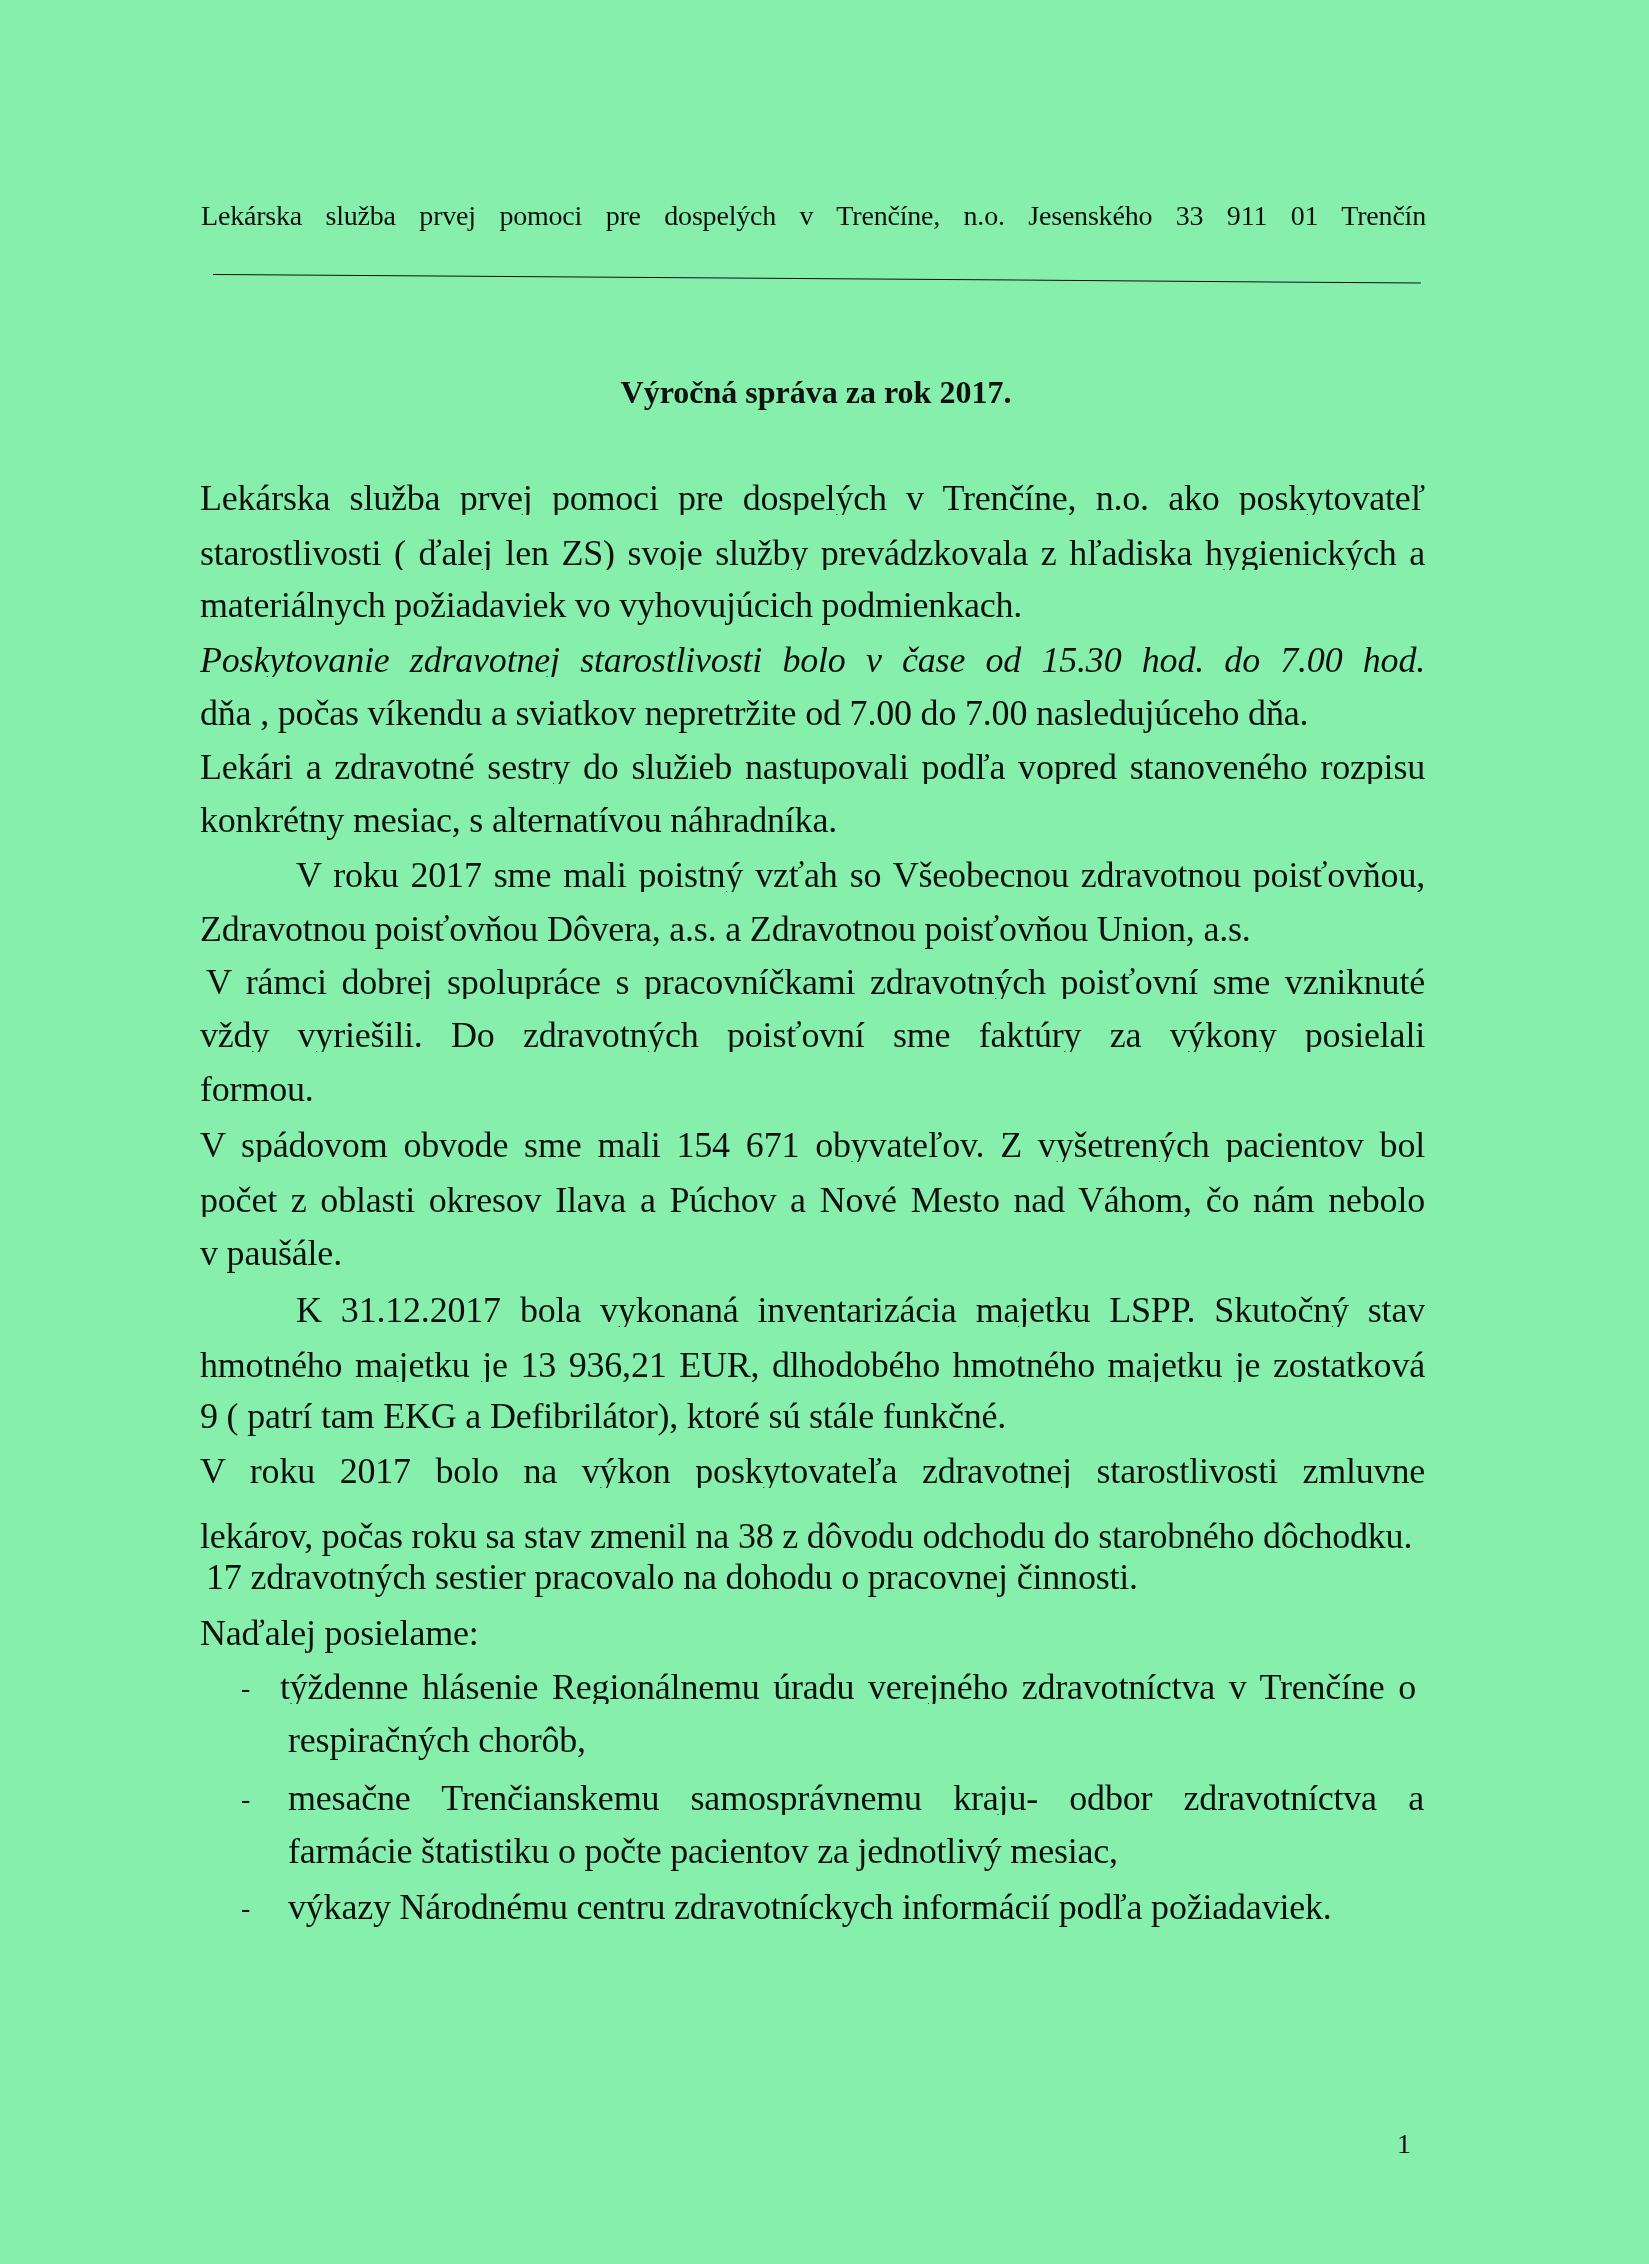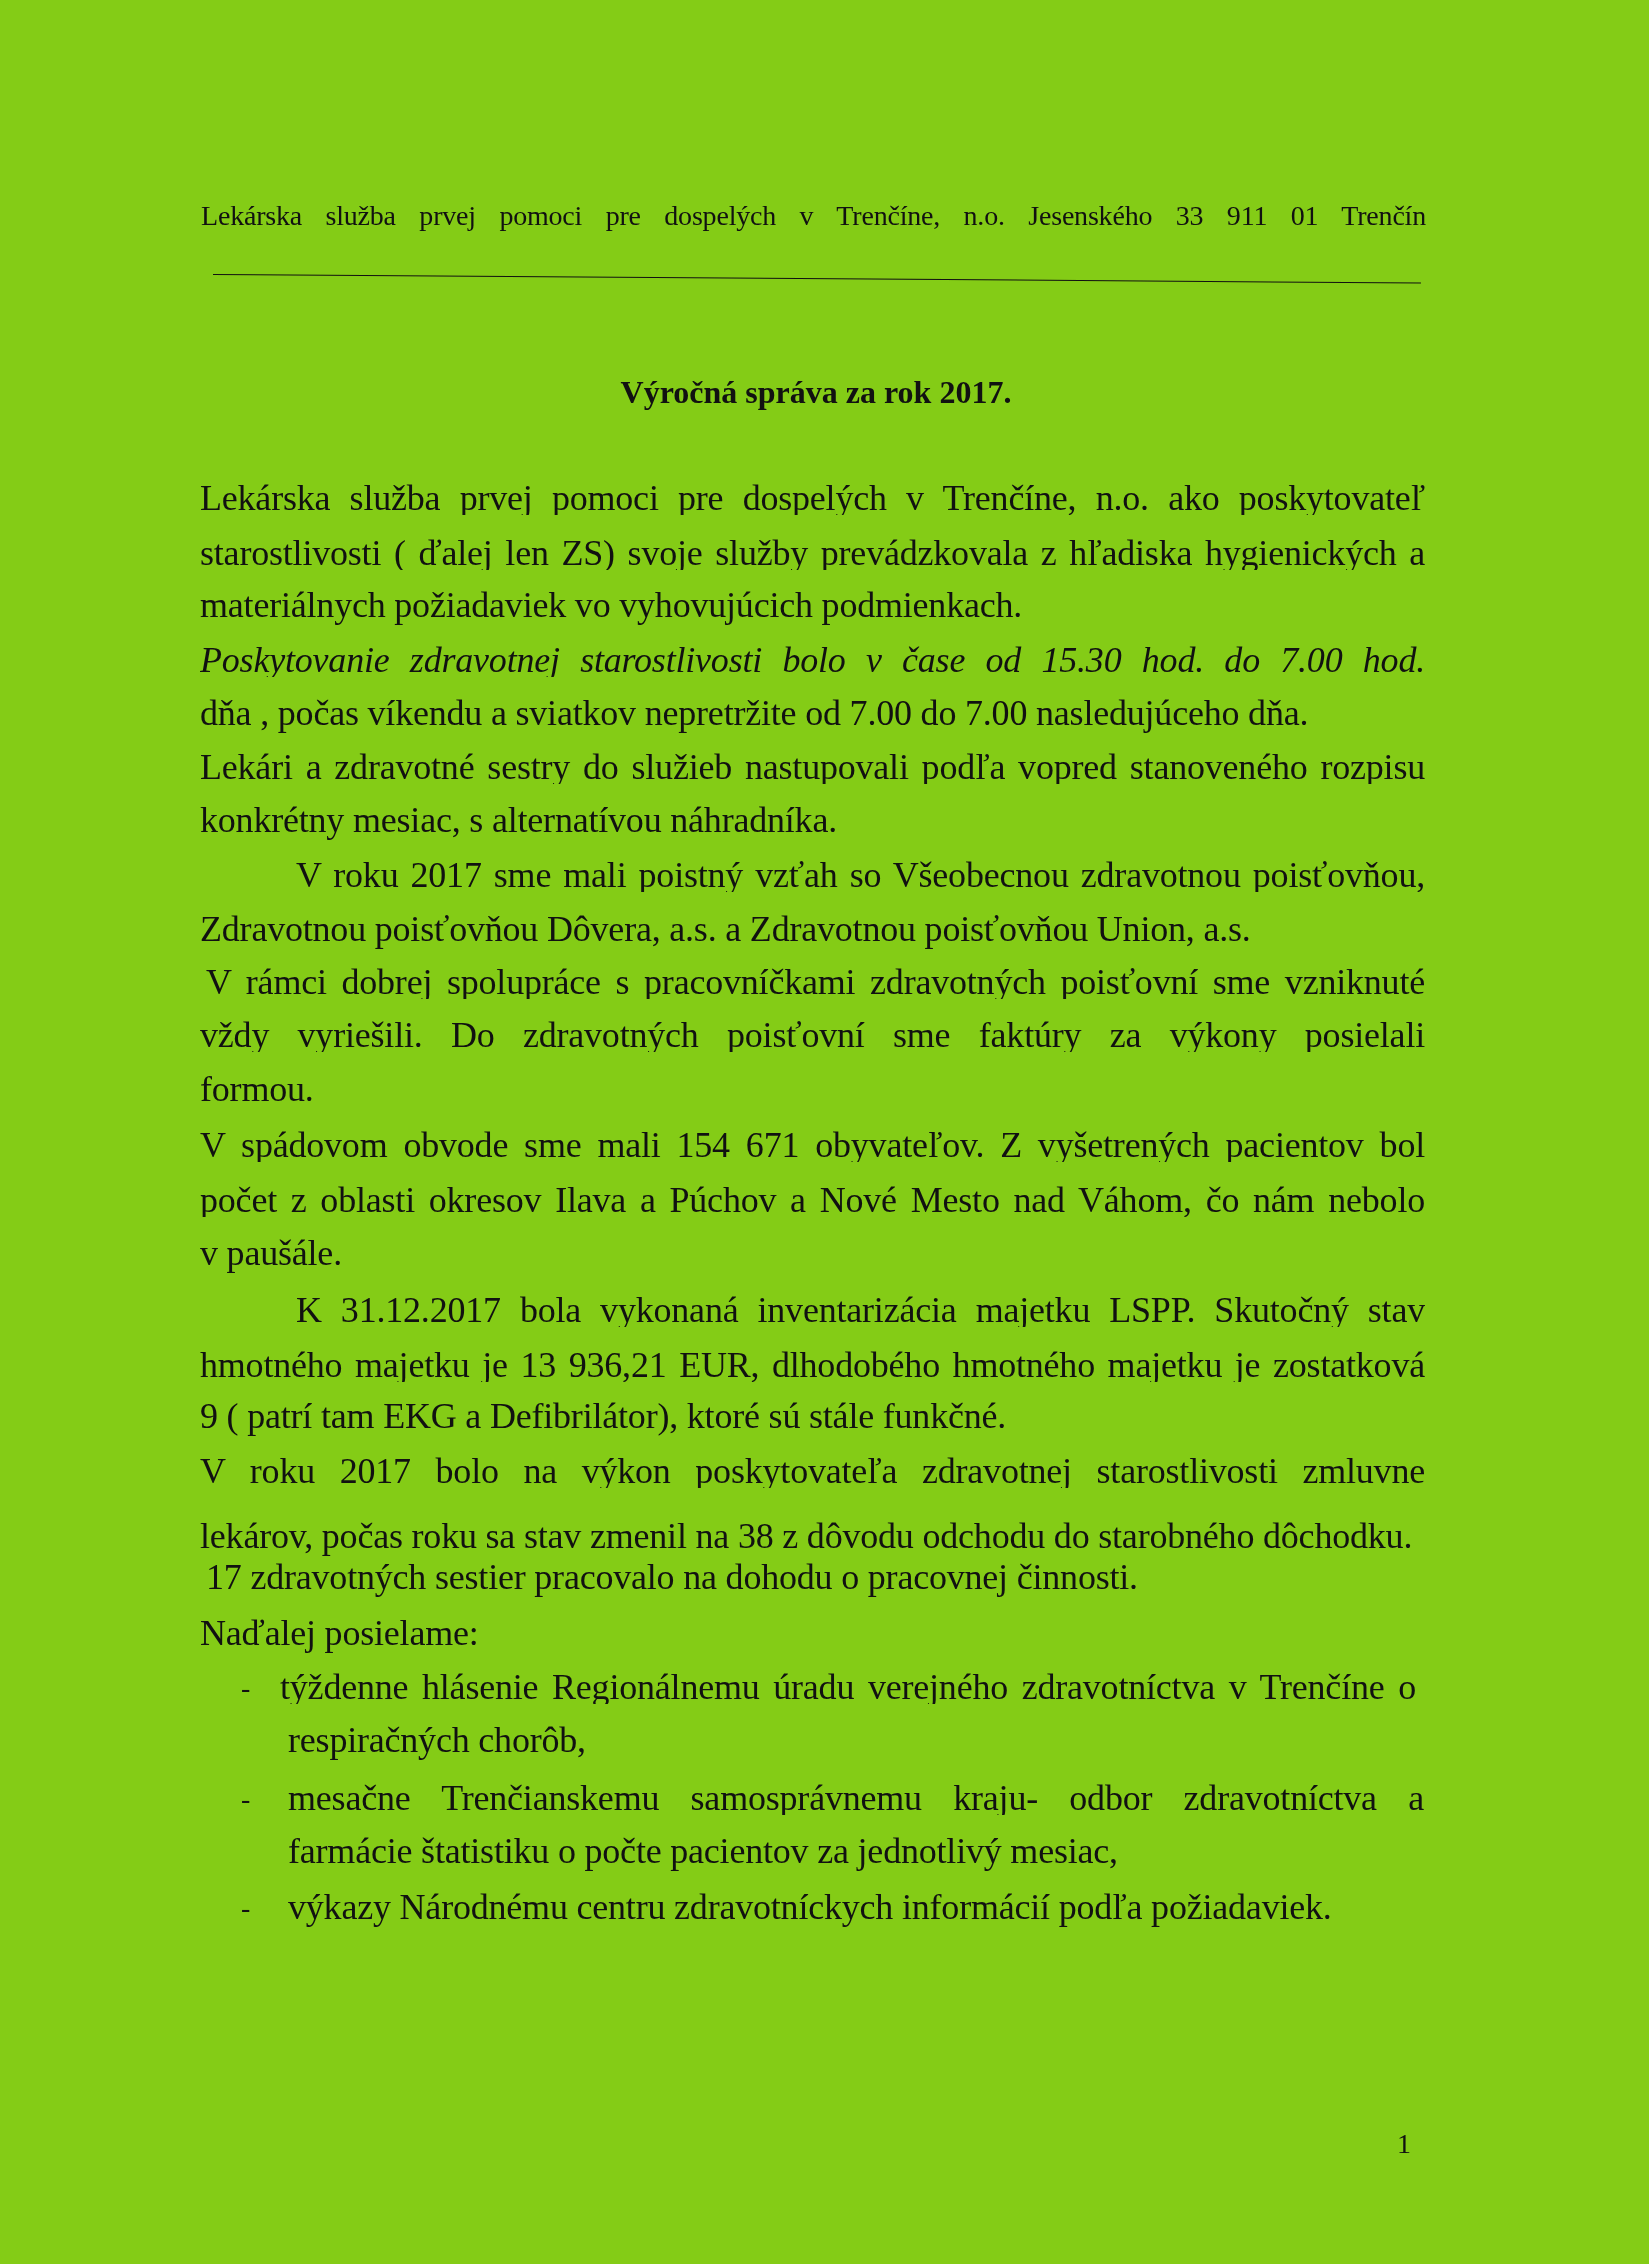--- a/index.html
+++ b/index.html
@@ -12,21 +12,21 @@
       height: 2265px;
       position: relative;
       overflow: hidden;
       font-family: "Liberation Serif", "DejaVu Serif", serif;
       color: #111111;
     }
     .page {
       position: absolute;
       left: 0; top: 0;
       width: 1650px; height: 2265px;
-      background: #84cc16;
+      background: #86efac;
     }
     .line {
       position: absolute;
       font-size: 36px;
       line-height: 33px;
       white-space: nowrap;
       letter-spacing: -0.2px;
     }
     .just {
       text-align: justify;

